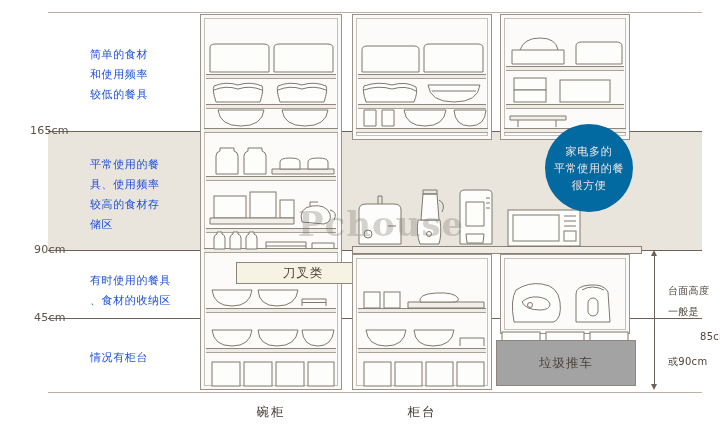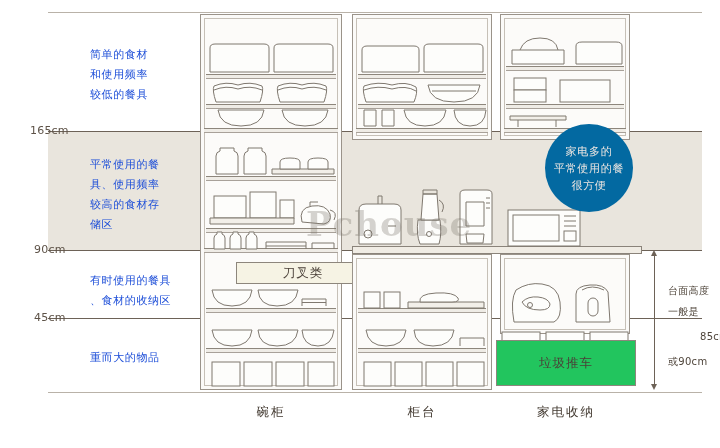--- a/index.html
+++ b/index.html
@@ -68,21 +68,21 @@
   }
 
   
   .labelbox {
     background: #f6f3e4;
     border: 1px solid #8d867c;
     display: flex; align-items: center; justify-content: center;
     font-size: 12.5px; color: #4a4038; letter-spacing: 1px;
   }
   .labelbox.cart {
-    background: #22c55e;
+    background: #a3a3a3;
   }
 
   
   .counter {
     background: #f0ece4;
     border: 1px solid #8a837a;
   }
 
   
   .badge {
@@ -149,21 +149,21 @@
 
   <div class="abs zone-text" style="left:90px; top:45px; width:110px;">简单的食材
 和使用频率
 较低的餐具</div>
   <div class="abs zone-text" style="left:90px; top:155px; width:118px;">平常使用的餐
 具、使用频率
 较高的食材存
 储区</div>
   <div class="abs zone-text" style="left:90px; top:271px; width:118px;">有时使用的餐具
 、食材的收纳区</div>
-  <div class="abs zone-text" style="left:90px; top:348px; width:118px;">重而大的物品</div>
+  <div class="abs zone-text" style="left:90px; top:348px; width:118px;">情况有柜台</div>
 
   <div class="abs cab" style="left:200px; top:14px; width:142px; height:376px;">
     <div class="cab-inner"></div>
   </div>
 
   <div class="abs shelf" style="left:206px; top:74px; width:130px;"></div>
   <div class="abs shelf" style="left:206px; top:104px; width:130px;"></div>
   <div class="abs shelf" style="left:204px; top:128px; width:134px;"></div>
 
   <div class="abs shelf" style="left:206px; top:176px; width:130px;"></div>
@@ -373,17 +373,16 @@
   <div class="abs dimline" style="left:654px; top:256px; height:128px;"></div>
   <div class="abs arrowhead arrow-up" style="left:650.5px; top:250px;"></div>
   <div class="abs arrowhead arrow-down" style="left:650.5px; top:384px;"></div>
   <div class="abs dim-text" style="left:668px; top:282px; width:50px;">台面高度</div>
   <div class="abs dim-text" style="left:668px; top:303px; width:50px;">一般是</div>
   <div class="abs dim-text" style="left:700px; top:328px; width:50px;">85cm</div>
   <div class="abs dim-text" style="left:668px; top:353px; width:50px;">或90cm</div>
 
   <div class="abs cat-label" style="left:358px; top:404px; width:128px;">柜台</div>
   <div class="abs cat-label" style="left:206px; top:404px; width:130px;">碗柜</div>
-  <div class="abs cat-label" style="left:502px; top:404px; width:128px;">家电收纳</div>
-
-  <div class="abs watermark" style="left:298px; top:204px;margin-left:8px;">Pchouse</div>
+
+  <div class="abs watermark" style="left:298px; top:204px;">Pchouse</div>
 
 </div>
 
 </body></html>

